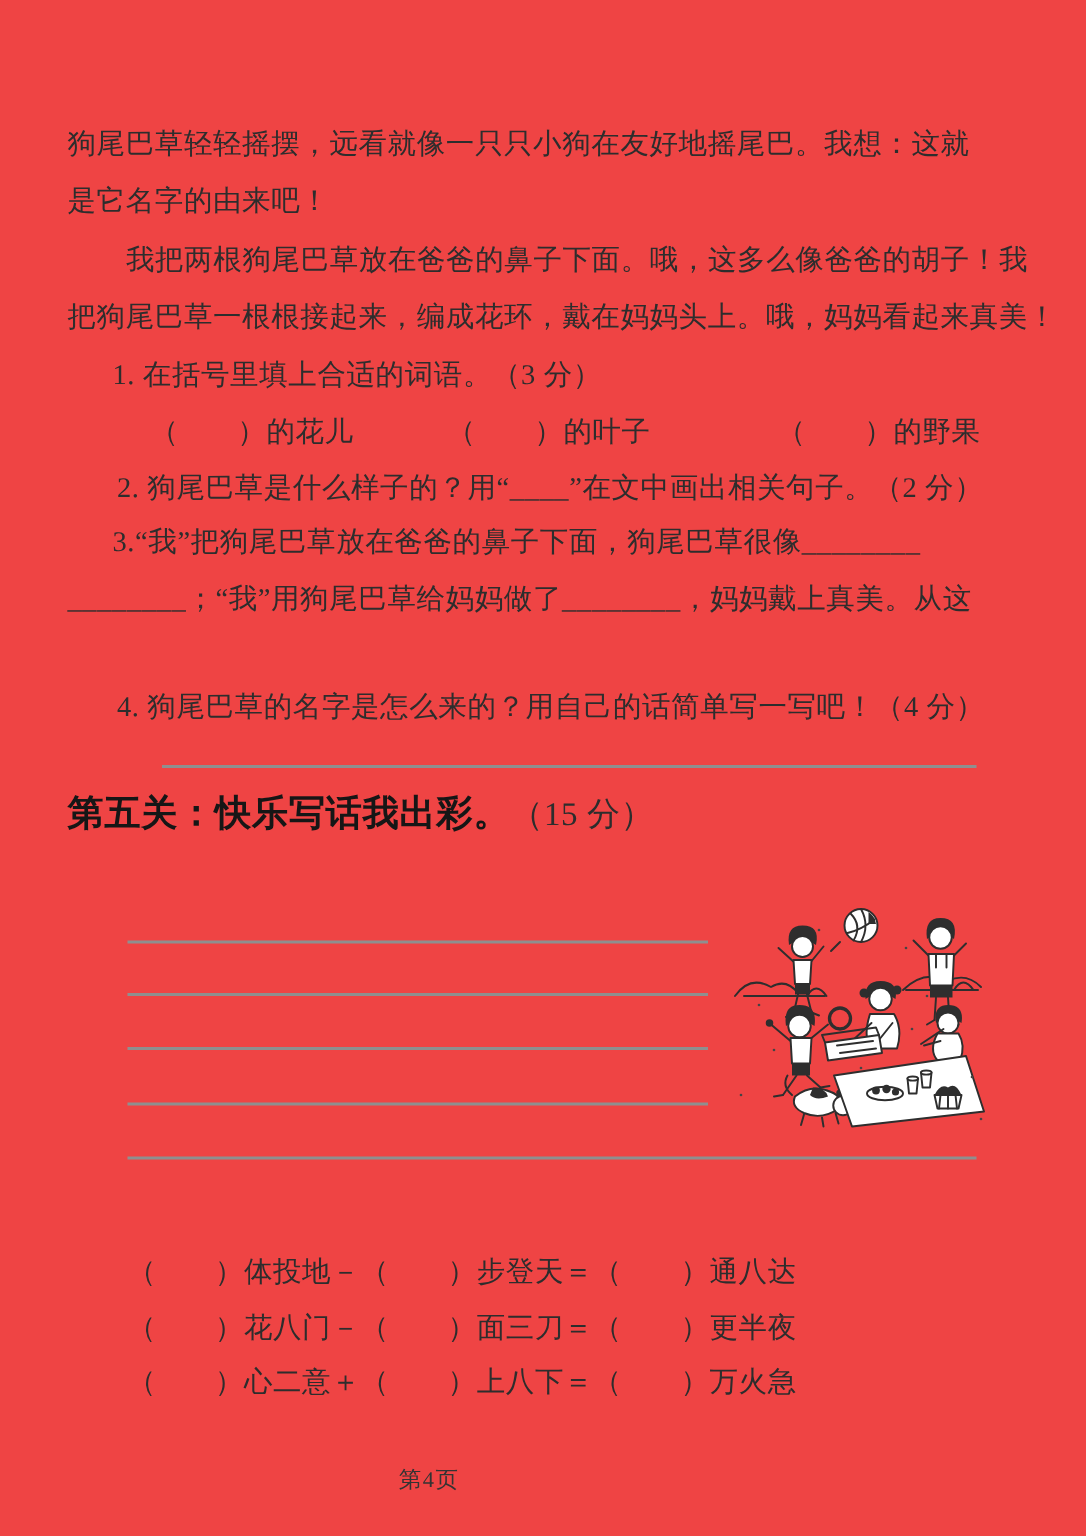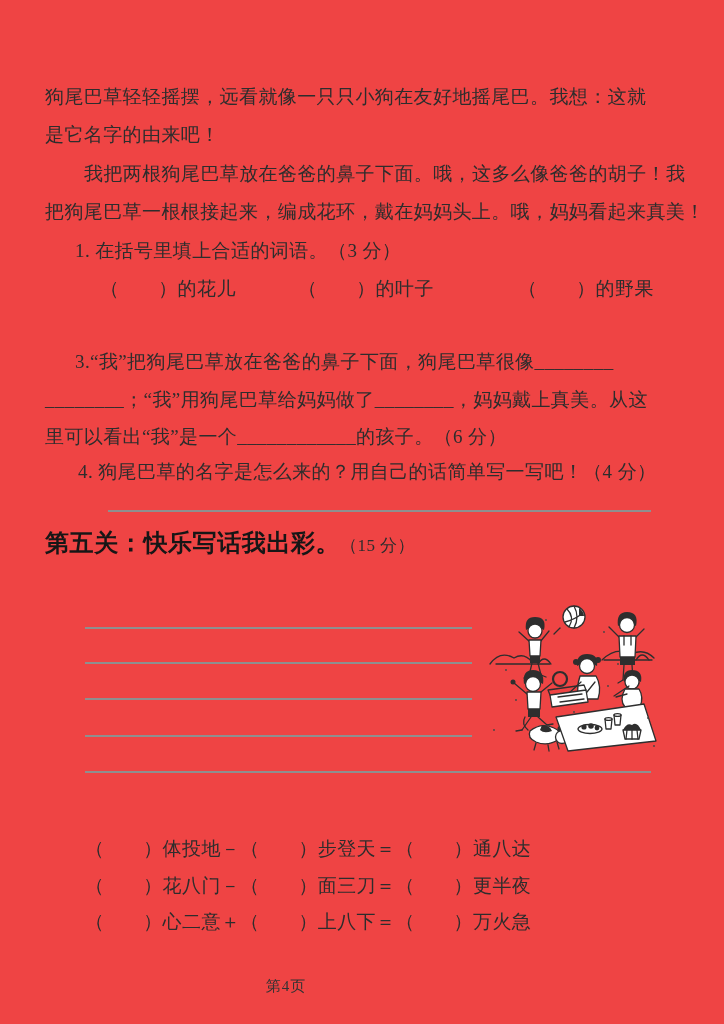--- a/index.html
+++ b/index.html
@@ -2,44 +2,44 @@
 <html><head>
 <meta charset="utf-8">
 <style>
   html,body{margin:0;padding:0;background:#ffffff;}
   .page{
     position:relative;width:724px;height:1024px;background:#ef4444;overflow:hidden;
     font-family:"Liberation Serif","DejaVu Serif",serif;color:#2d2d2d;
   }
   .t{position:absolute;font-size:19px;line-height:26px;white-space:nowrap;letter-spacing:.4px;}
   .bh{font-family:"Liberation Sans","DejaVu Sans",sans-serif;font-weight:700;font-size:24px;color:#161616;letter-spacing:.6px;}
-  .score{font-family:"Liberation Serif","DejaVu Serif",serif;font-weight:400;font-size:17px;color:#2d2d2d;}
+  .score{font-family:"Liberation Serif","DejaVu Serif",serif;font-weight:400;font-size:22px;color:#2d2d2d;}
   .rule{position:absolute;height:1.6px;background:#8f8f8f;}
   .footer{position:absolute;top:977px;left:0;width:572px;text-align:center;font-size:15px;color:#333;letter-spacing:1px;}
   .illus{position:absolute;left:486px;top:600px;width:174px;height:152px;}
 </style>
 </head>
 <body>
 
 <div class="page">
 
   <div class="t" style="top:84px;left:45px">狗尾巴草轻轻摇摆，远看就像一只只小狗在友好地摇尾巴。我想：这就</div>
   <div class="t" style="top:122px;left:45px">是它名字的由来吧！</div>
   <div class="t" style="top:161px;left:84px">我把两根狗尾巴草放在爸爸的鼻子下面。哦，这多么像爸爸的胡子！我</div>
   <div class="t" style="top:199px;left:45px">把狗尾巴草一根根接起来，编成花环，戴在妈妈头上。哦，妈妈看起来真美！</div>
 
   <div class="t" style="top:238px;left:75px">1. 在括号里填上合适的词语。（3 分）</div>
   <div class="t" style="top:276px;left:100px">（　　）的花儿</div>
   <div class="t" style="top:276px;left:298px">（　　）的叶子</div>
   <div class="t" style="top:276px;left:518px">（　　）的野果</div>
 
+  <div class="t" style="top:313px;left:78px">2. 狗尾巴草是什么样子的？用“____”在文中画出相关句子。（2 分）</div>
 
   <div class="t" style="top:349px;left:75px">3.“我”把狗尾巴草放在爸爸的鼻子下面，狗尾巴草很像________</div>
   <div class="t" style="top:387px;left:45px">________；“我”用狗尾巴草给妈妈做了________，妈妈戴上真美。从这</div>
-  <div class="t" style="top:424px;left:45px">里可以看出“我”是一个____________的孩子。（6 分）</div>
 
   <div class="t" style="top:459px;left:78px">4. 狗尾巴草的名字是怎么来的？用自己的话简单写一写吧！（4 分）</div>
 
   <div class="rule" style="top:510px;left:108px;width:543px"></div>
 
   <div class="t" style="top:530px;left:45px">
     <span class="bh">第五关：快乐写话我出彩。</span><span class="score">（15 分）</span>
   </div>
 
   <div class="rule" style="top:627px;left:85px;width:387px"></div>

